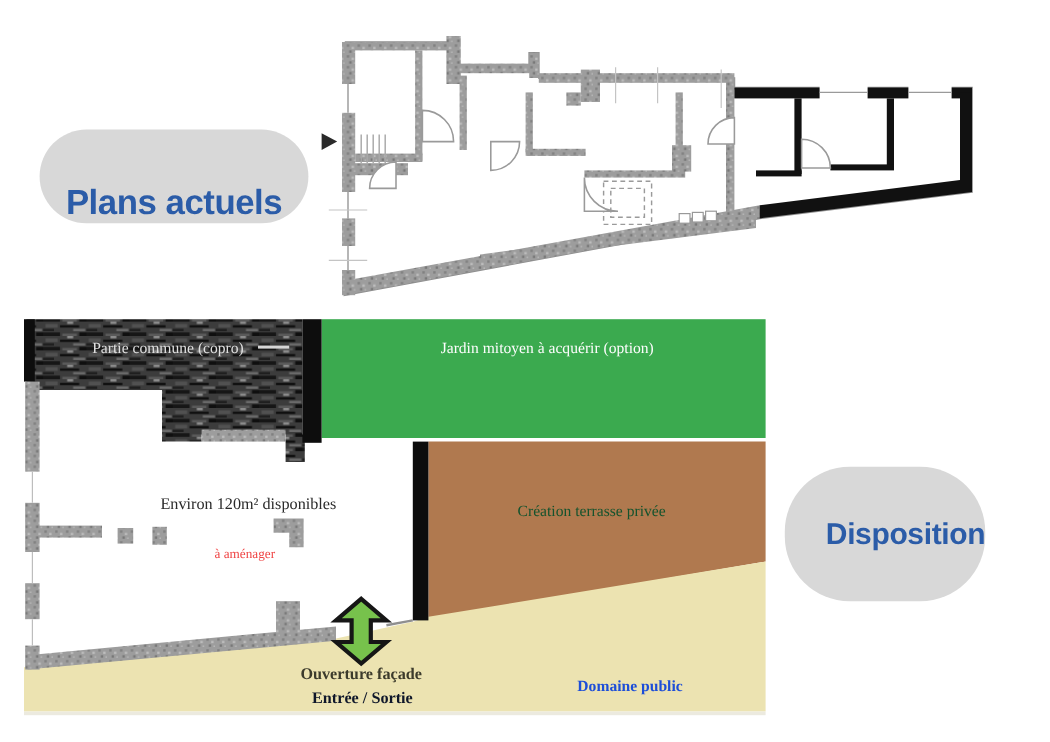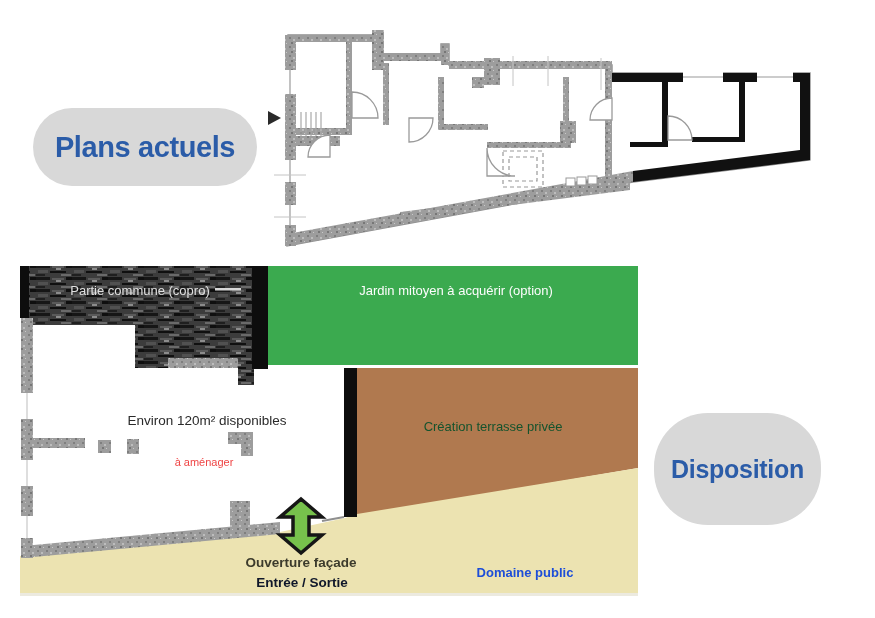--- a/index.html
+++ b/index.html
@@ -1,25 +1,25 @@
 <!DOCTYPE html>
 <html><head>
 <meta charset="utf-8">
 <style>
   html,body{margin:0;padding:0;background:#ffffff;}
   #stage{position:relative;width:875px;height:618px;background:#ffffff;overflow:hidden;
          font-family:"Liberation Sans",sans-serif;}
-  .badge{position:absolute;background:#d8d8d8;display:flex;align-items:center;justify-content:center;
+  .badge{position:absolute;background:#d8d8d8;display:flex;align-items:flex-end;justify-content:center;
          font-weight:700;color:#2b5ca8;text-align:center;}
   #badge-plans{left:33px;top:108px;width:224px;height:78px;border-radius:42px;
                font-size:29px;letter-spacing:-0.4px;}
   #badge-disposition{left:654px;top:389px;width:167px;height:112px;border-radius:54px;
-               font-size:25px;line-height:33px;letter-spacing:-0.3px;flex-direction:column;margin-top:24px;}
+               font-size:25px;line-height:33px;letter-spacing:-0.3px;flex-direction:column;}
   svg{position:absolute;}
-  .lbl{position:absolute;transform:translate(-50%,-50%);white-space:nowrap;}
+  .lbl{position:absolute;transform:translate(-50%,-50%);white-space:nowrap;font-family:Liberation Serif, serif;}
   .lbl-partie{left:140px;top:290px;font-size:13px;color:#e0e0e0;}
   .lbl-jardin{left:456px;top:290px;font-size:13px;color:#fdfdfd;text-align:center;}
   .lbl-env1{left:186px;top:420px;font-size:13.5px;color:#2a2a2a;margin-left:21px;}
   .lbl-env2{left:204px;top:462px;font-size:11px;color:#ef4444;}
   .lbl-terr{left:493px;top:426px;font-size:13px;color:#14532d;text-align:right;}
   .lbl-ouv1{left:301px;top:562px;font-size:13.5px;font-weight:700;color:#3c3b2c;}
   .lbl-ouv2{left:302px;top:582px;font-size:13.5px;font-weight:700;color:#0f172a;}
   .lbl-dom{left:525px;top:572px;font-size:13px;font-weight:700;color:#1d4ed8;text-align:center;}
 </style>
 </head>

